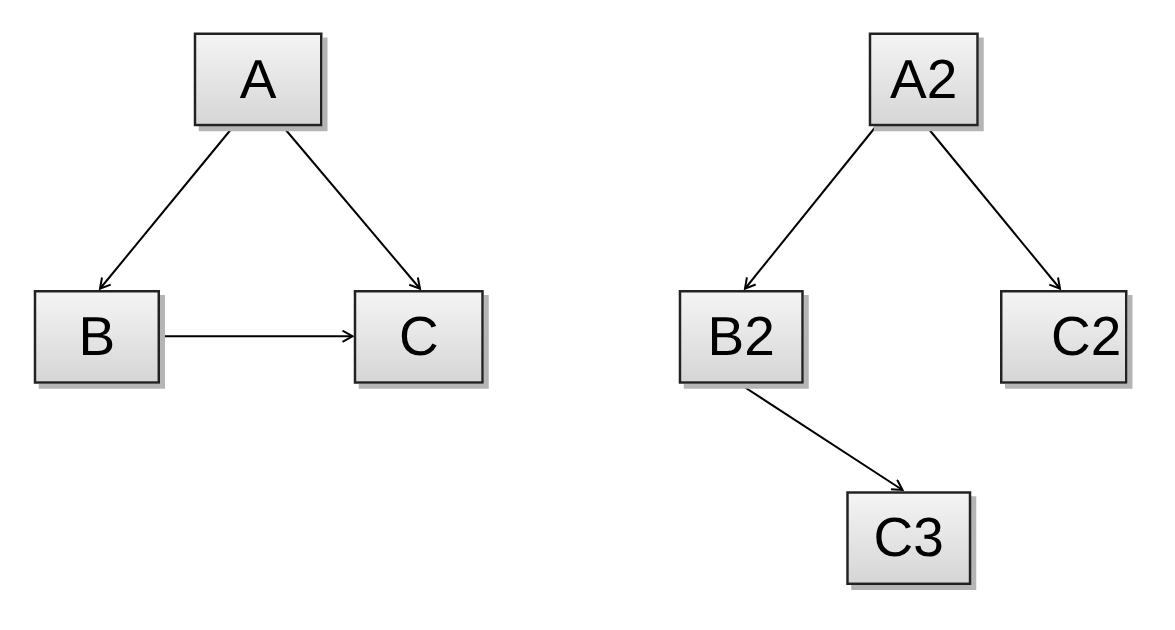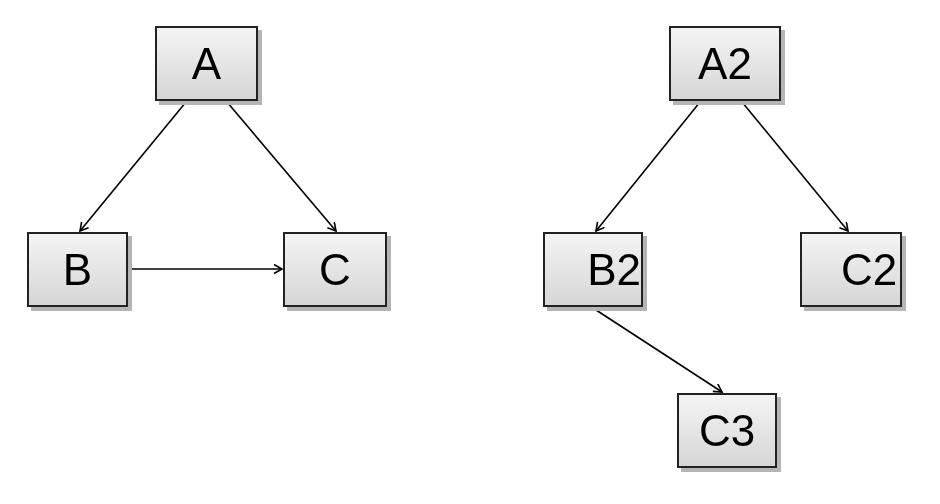--- a/index.html
+++ b/index.html
@@ -66,24 +66,24 @@
 
 <div class="node" style="left: 155px; top: 26px; width: 103px; height: 75px;">
     <span class="node-label">A</span>
   </div>
     <div class="node" style="left: 27px; top: 232px; width: 101px; height: 75px;">
     <span class="node-label">B</span>
   </div>
     <div class="node" style="left: 283px; top: 232px; width: 104px; height: 75px;">
     <span class="node-label">C</span>
   </div>
-    <div class="node" style="left: 669px; top: 26px; width: 112px; height: 75px;">
+    <div class="node" style="left: 695px; top: 26px; width: 88px; height: 75px;">
     <span class="node-label">A2</span>
   </div>
-    <div class="node" style="left: 543px; top: 232px; width: 100px; height: 75px; justify-content: flex-end;">
+    <div class="node" style="left: 543px; top: 232px; width: 100px; height: 75px;">
     <span class="node-label">B2</span>
   </div>
     <div class="node" style="left: 800px; top: 232px; width: 102px; height: 75px; padding-left: 36px;">
     <span class="node-label">C2</span>
   </div>
     <div class="node" style="left: 677px; top: 393px; width: 100px; height: 75px; text-align: center;">
     <span class="node-label">C3</span>
   </div>
   </div>
 

